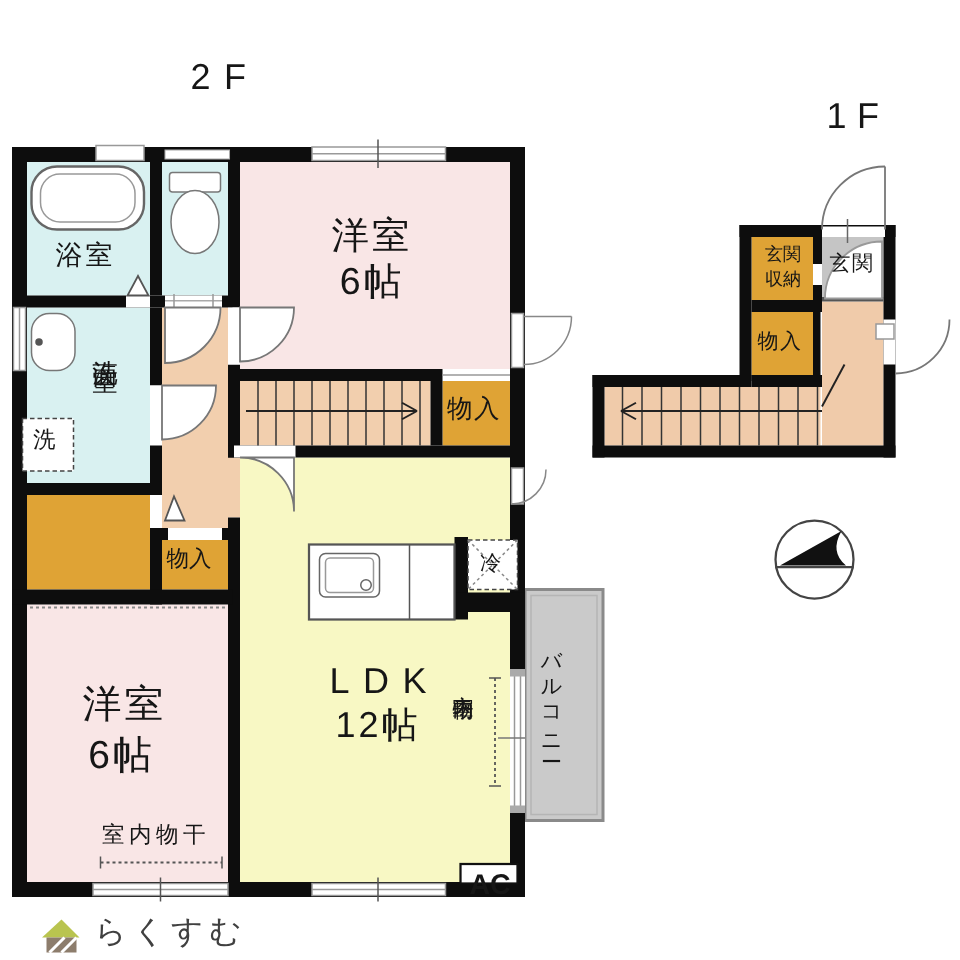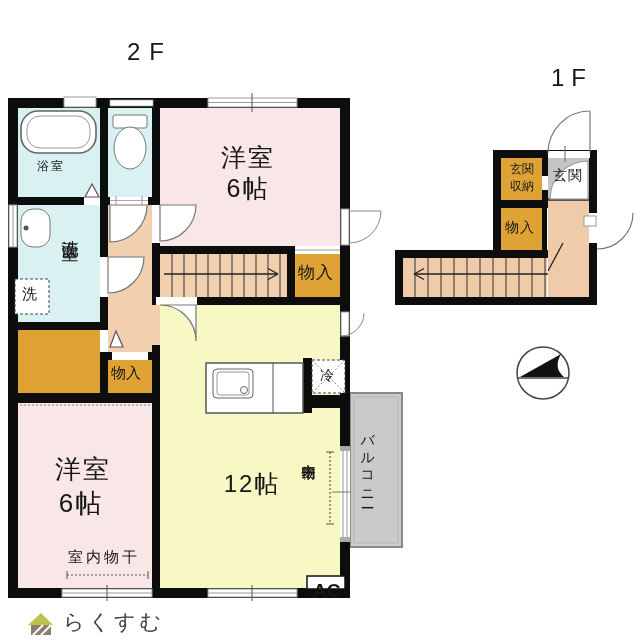--- a/index.html
+++ b/index.html
@@ -227,31 +227,32 @@
     <polygon points="28,625 41,613 53,625" fill="#b9c44f"></polygon>
     <rect x="31" y="625" width="20" height="10" fill="#8d7d6c"></rect>
     <line x1="33" y1="635" x2="43" y2="625" stroke="#fff" stroke-width="2"></line>
     <line x1="41" y1="635" x2="51" y2="625" stroke="#fff" stroke-width="2"></line>
   </g>
 </svg>
 
 <div class="lbl title ctr" style="left:150px;top:38px;">2F</div>
 <div class="lbl title ctr" style="left:524px;top:64px;letter-spacing:7px;margin-left:48px;">1F</div>
 
-<div class="lbl mid" style="left:37px;top:160px;font-size:12px;font-family:Liberation Serif, serif;">浴室</div>
+<div class="lbl mid" style="left:37px;top:160px;font-size:18px;font-family:Liberation Serif, serif;">浴室</div>
 <div class="lbl mid vtext" style="left:60px;top:227px;">洗面室</div>
 <div class="lbl" style="left:22px;top:285px;font-size:15px;">洗</div>
 
 <div class="lbl" style="left:111px;top:364px;font-size:15px;">物入</div>
 
 <div class="lbl big ctr" style="left:248px;top:143px;">洋室</div>
 <div class="lbl big ctr" style="left:248px;top:174px;">6帖</div>
 
 <div class="lbl" style="left:298px;top:263px;font-size:17px;letter-spacing:1px;">物入</div>
 
+<div class="lbl big ctr" style="left:252px;top:441px;font-size:24px;letter-spacing:9px;padding-left:9px;">LDK</div>
 <div class="lbl big ctr" style="left:252px;top:470px;font-size:24px;">12帖</div>
 <div class="lbl sm vtext" style="left:301px;top:453px;">室内物干</div>
 
 <div class="lbl" style="left:320px;top:367px;font-size:14px;">冷</div>
 <div class="lbl sm vtext" style="left:360px;top:424px;letter-spacing:3px;">バルコニー</div>
 <div class="lbl" style="left:313px;top:580px;font-size:19px;font-weight:700;">AC</div>
 
 <div class="lbl" style="left:68px;top:548px;font-size:15px;letter-spacing:3px;">室内物干</div>
 <div class="lbl big2 ctr" style="left:83px;top:455px;">洋室</div>
 <div class="lbl big2 ctr" style="left:81px;top:489px;">6帖</div>

